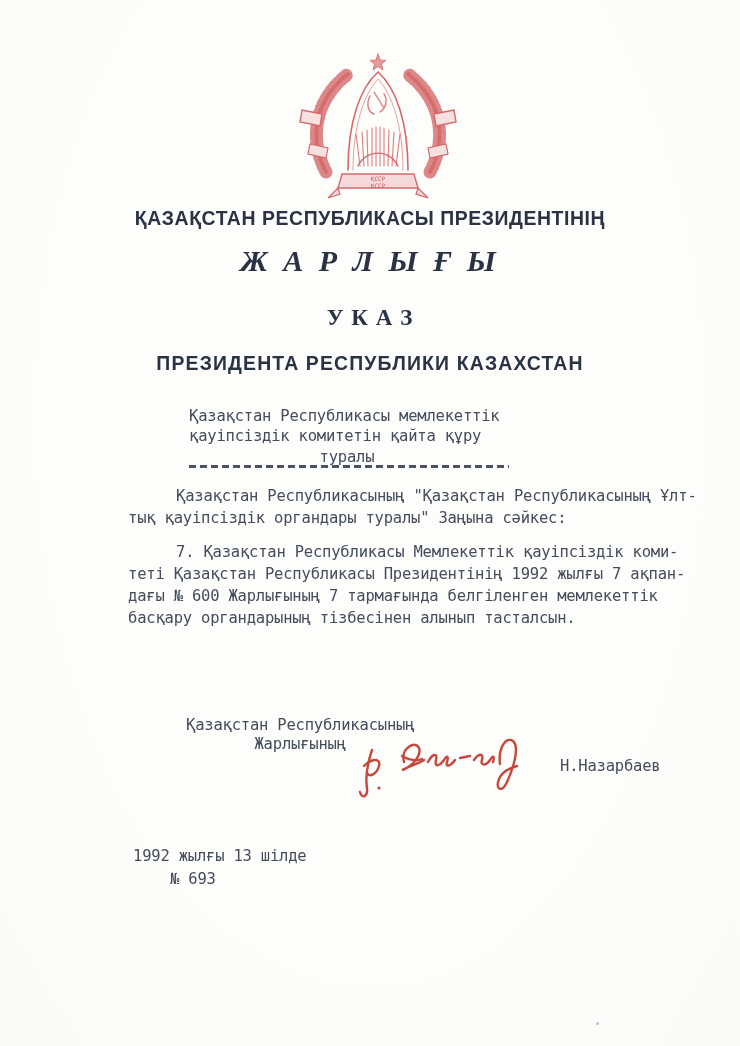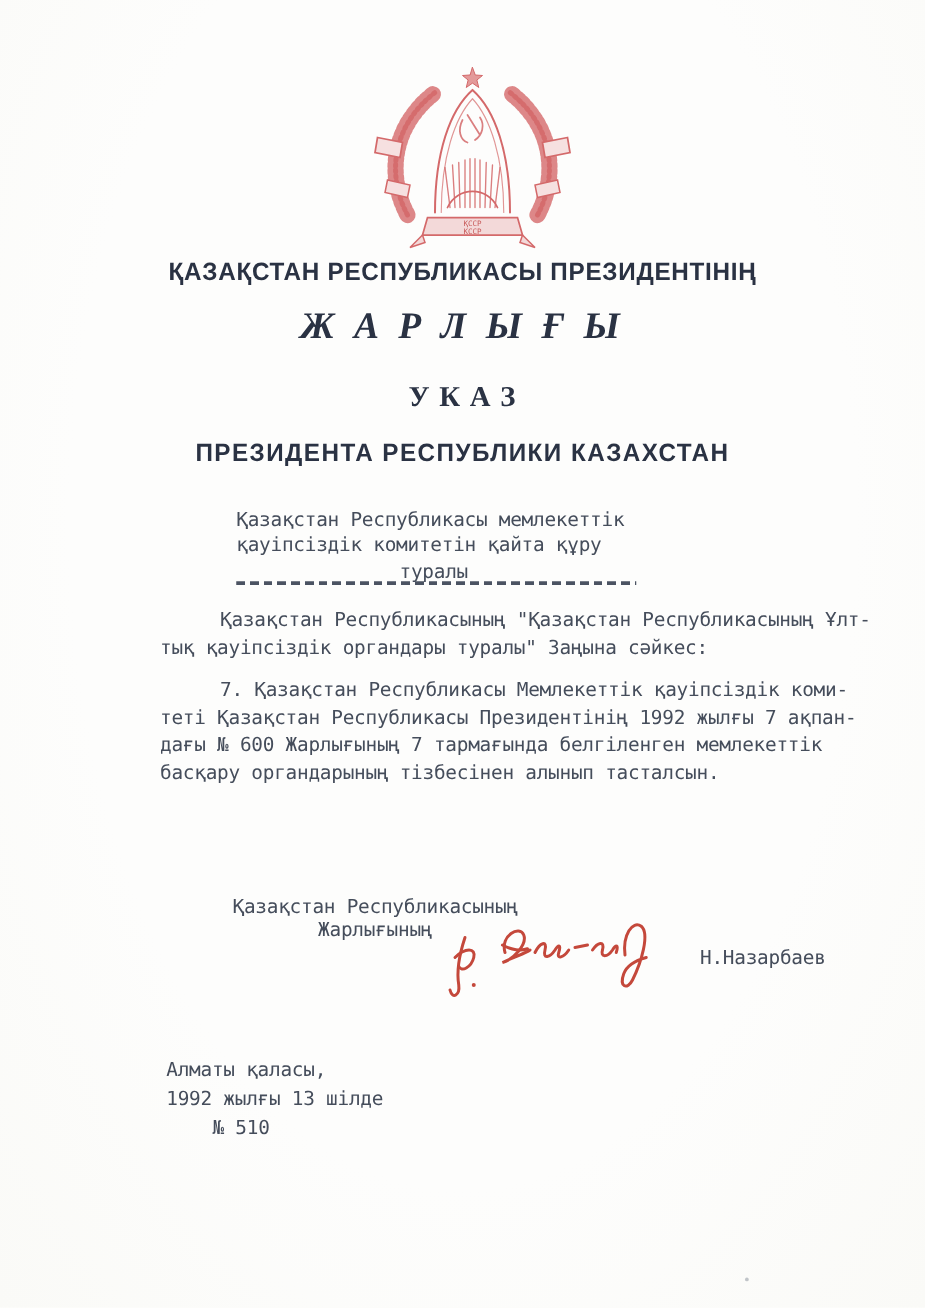--- a/index.html
+++ b/index.html
@@ -150,19 +150,18 @@
     <path d="M50 28 C57 32 65 33 70 31"></path>
     <path d="M76 34 C80 26 86 24 84 32 C82 40 88 38 92 32 C95 27 97 28 95 34 C93 40 99 38 103 32"></path>
     <path d="M108 30 L118 28"></path>
     <path d="M122 32 C126 26 132 24 130 32 C128 38 134 38 138 32 C141 27 143 28 141 34"></path>
     <path d="M148 36 C146 20 154 8 161 13 C168 19 161 42 154 56 C150 64 143 62 147 51 C150 43 158 40 165 38"></path>
   </svg>
 
   <div class="sig-name tw">Н.Назарбаев</div>
 
   <div class="footer tw">
-    <div>Алматы қаласы,</div>
     <div>1992 жылғы 13 шілде</div>
-    <div class="num">№ 510</div>
+    <div class="num">№ 693</div>
   </div>
 
   <div class="artifact-dot"></div>
 </div>
 
 </body></html>

